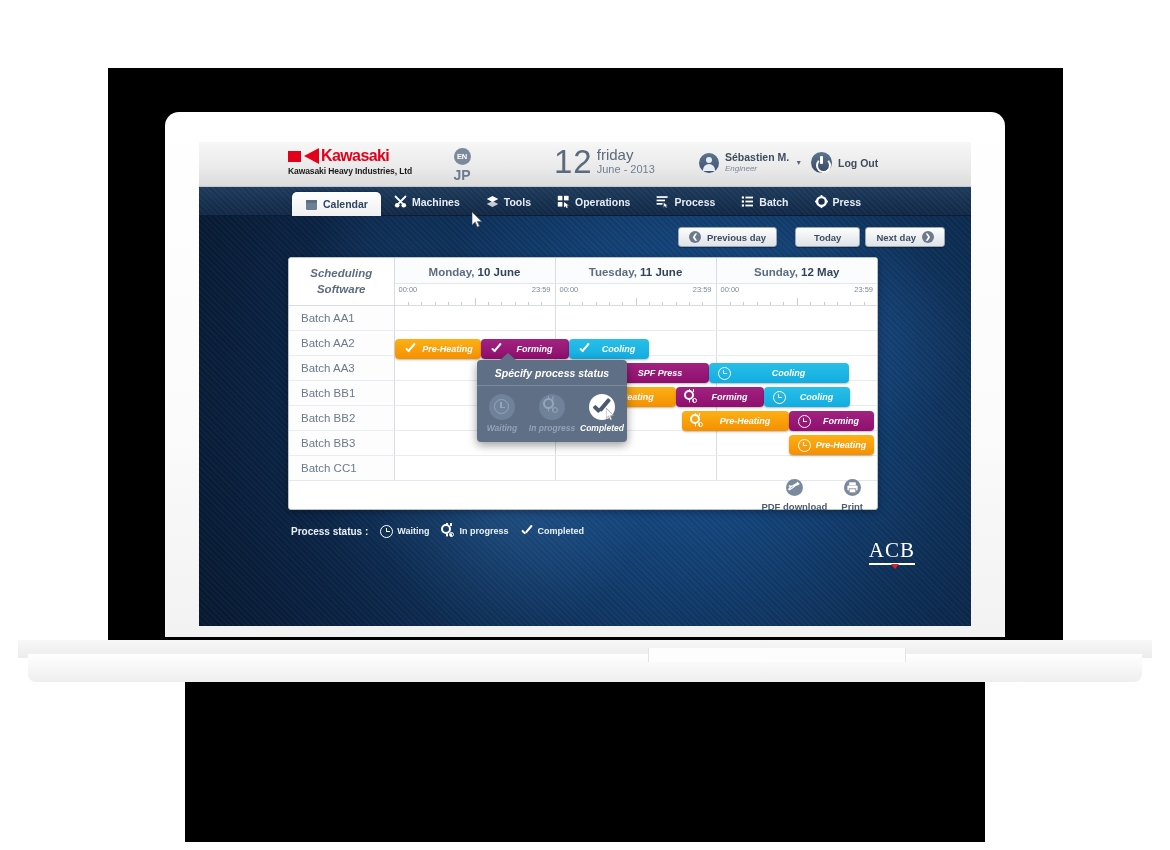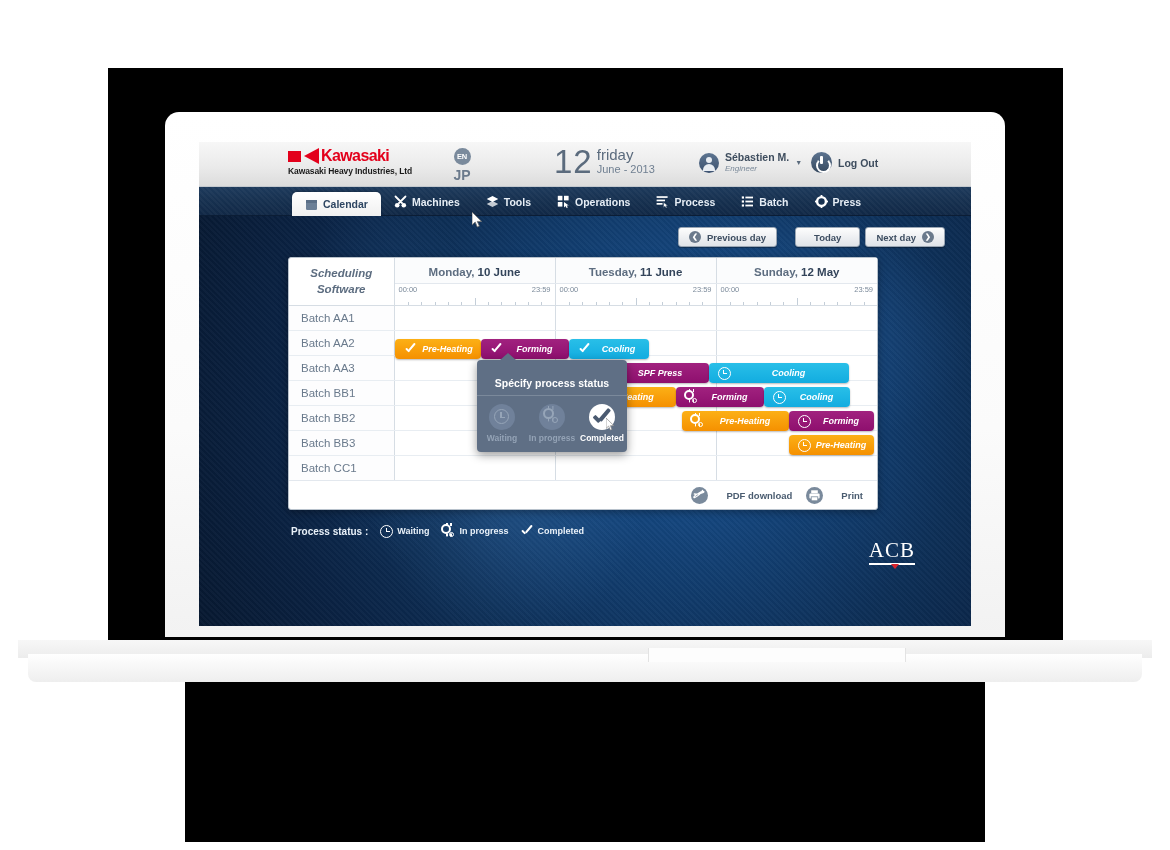--- a/index.html
+++ b/index.html
@@ -171,21 +171,21 @@
   .clk::after{content:"";position:absolute;left:5px;top:5.6px;width:3.6px;height:1.4px;background:#fff;}
   .gr { width:14px;height:14px;position:relative;display:inline-block; }
   .gr .g1{position:absolute;left:0;top:0;width:10px;height:10px;border:2.4px solid #fff;border-radius:50%;}
   .gr .g1::before{content:"";position:absolute;left:2.6px;top:-3.4px;width:1.6px;height:3px;background:#fff;
      box-shadow:4px 0 #fff, 0 10.4px #fff, 4px 10.4px #fff;}
   .gr .g2{position:absolute;left:8px;top:8px;width:5px;height:5px;border:1.6px solid #fff;border-radius:50%;}
 
   
   .popup {
     position:absolute; left:188px; top:102px; width:150px; background:#5f6f85;
-    border-radius:4px; z-index:9; box-shadow:0 3px 10px rgba(0,0,0,.4); padding:17px 0 9px;
+    border-radius:4px; z-index:9; box-shadow:0 3px 10px rgba(0,0,0,.4); padding:7px 0 9px;font-style:italic;
   }
   .popup::before{content:"";position:absolute;left:23px;top:-7px;border-left:8px solid transparent;
     border-right:8px solid transparent;border-bottom:7px solid #5f6f85;}
   .popup-title { text-align:center; color:#fff; font-size:10.5px; font-weight:bold; padding-bottom:6px;
                  border-bottom:1px solid rgba(255,255,255,.18); }
   .popup-opts { display:flex; justify-content:space-around; padding-top:8px; }
   .popt { text-align:center; width:48px; }
   .popt .circ { width:26px;height:26px;border-radius:50%;background:#70819a;margin:0 auto 3px;
                 position:relative; }
   .popt .cap { font-size:8.5px; color:#94a3b6; font-weight:bold; }
@@ -203,21 +203,21 @@
   .pck::before{content:"";position:absolute;left:0;top:7px;width:8px;height:3.6px;background:#4a5a70;
     transform:rotate(45deg);border-radius:1px;}
   .pck::after{content:"";position:absolute;left:4px;top:3px;width:15px;height:3.6px;background:#4a5a70;
     transform:rotate(-50deg);border-radius:1px;}
   .hand { position:absolute; right:-2px; bottom:-1px; width:11px; height:13px; }
 
   
   .pfoot { position:absolute; left:0; bottom:0; width:100%; height:29px;
            border-top:1px solid #e3e8ee; display:flex; justify-content:flex-end; align-items:center;
            gap:14px; padding-right:14px; }
-  .pf-item { display:flex; align-items:center; gap:18px; font-size:9.5px; font-weight:bold; color:#4a5c70; }
+  .pf-item { display:flex; align-items:center; gap:5px; font-size:9.5px; font-weight:bold; color:#4a5c70;flex-direction:column; }
   .pf-circ { width:17px;height:17px;border-radius:50%;background:#7a8a9c;position:relative; }
 
   
   .legend { position:absolute; left:92px; top:382px; display:flex; align-items:center; gap:12px; z-index:4; }
   .lg-title { font-size:10px; font-weight:bold; color:#e9f1f9; }
   .lg-item { display:flex; align-items:center; gap:4px; font-size:9px; font-weight:bold; color:#e9f1f9; }
 
   .acb { position:absolute; right:56px; top:398px; text-align:center; z-index:4; }
   .acb-t { font-size:21px; color:#ffffff; letter-spacing:1px; font-family:"Liberation Serif", serif; line-height:1; }
   .acb-u { height:1.5px; background:#fff; margin-top:2px; position:relative; }

